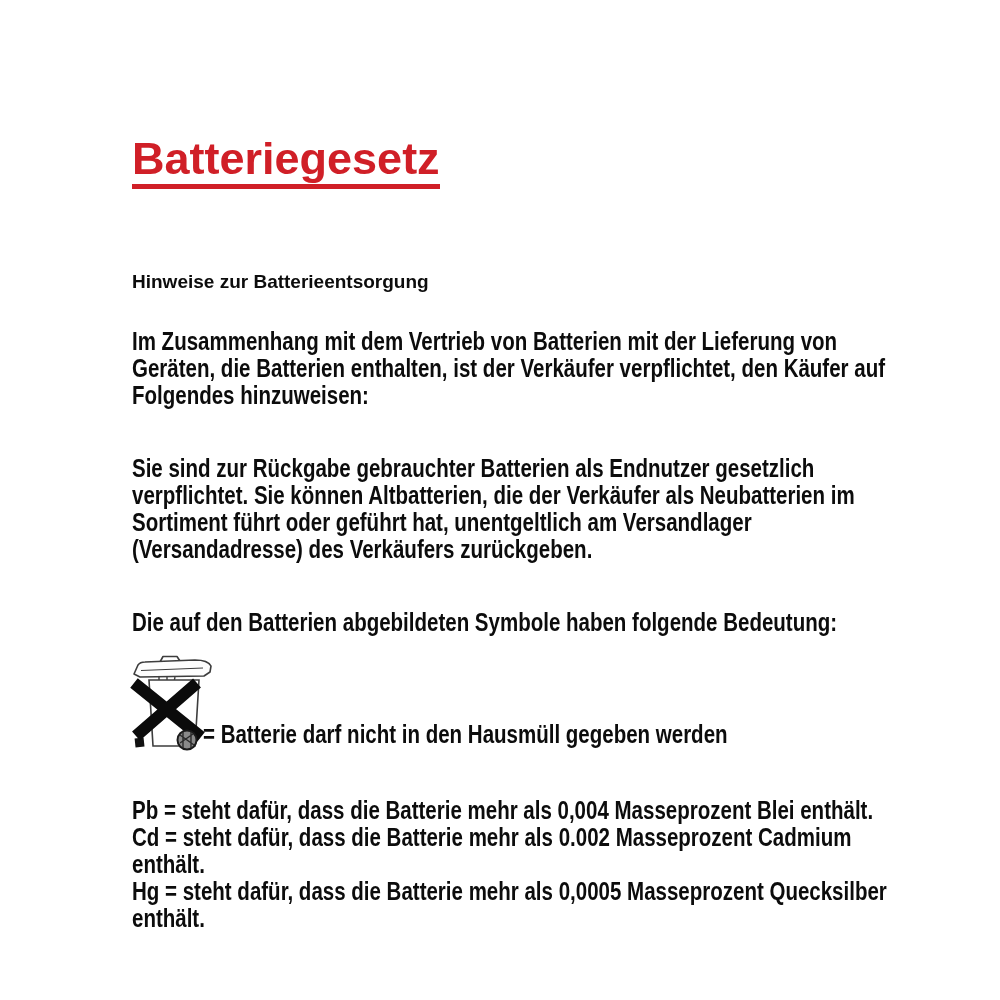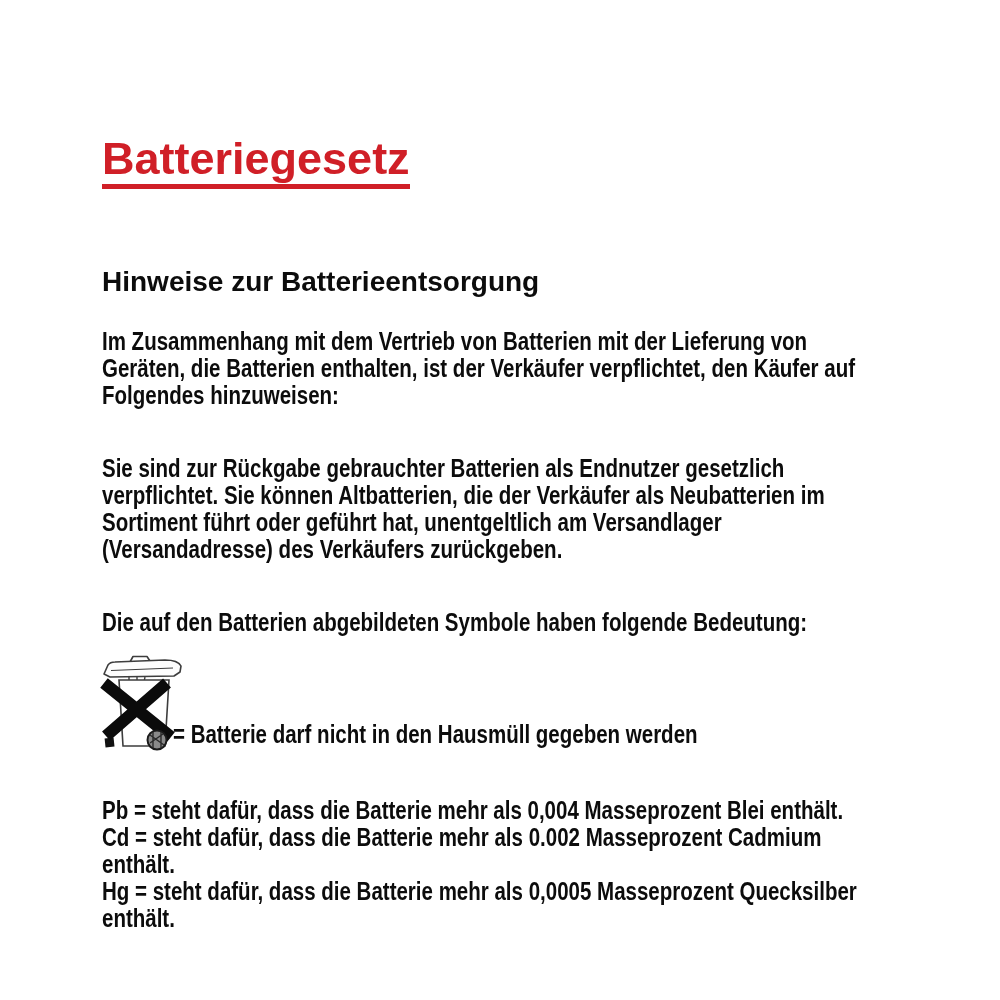--- a/index.html
+++ b/index.html
@@ -1,27 +1,27 @@
 <!DOCTYPE html>
 <html style="--red: #d01f27; --ink: #0c0c0c; --bg: #ffffff;"><head>
 <meta charset="utf-8">
 <style>
   :root { --red:#d01f27; --ink:#0c0c0c; --bg:#ffffff; }
   html,body { margin:0; padding:0; background:var(--bg); }
   body { width:1000px; height:1000px; overflow:hidden;
          font-family:"Liberation Sans", sans-serif; color:var(--ink); }
-  .page { position:relative; width:904px; height:1000px; background:var(--bg); }
+  .page { position:relative; width:904px; height:1000px; background:var(--bg);margin-left:30px; }
 
   .title { position:absolute; left:102px; top:134px;
            font-size:45px; font-weight:bold; line-height:50px;
            color:var(--red); display:inline-block;
            border-bottom:5px solid var(--red); }
 
   .heading { position:absolute; left:102px; top:266px;
-             font-size:28px; font-weight:bold; line-height:32px; }
+             font-size:19px; font-weight:bold; line-height:32px; }
 
   .narrow { position:absolute; left:102px; width:1160px;
             font-size:25px; font-weight:bold; line-height:27px;
             white-space:pre-line; color:var(--ink);
             transform:scaleX(0.82); transform-origin:0 0; }
 
   .p-intro     { top:328px; }
   .p-rueckgabe { top:455px; }
   .p-symbols   { top:609px; }
 

